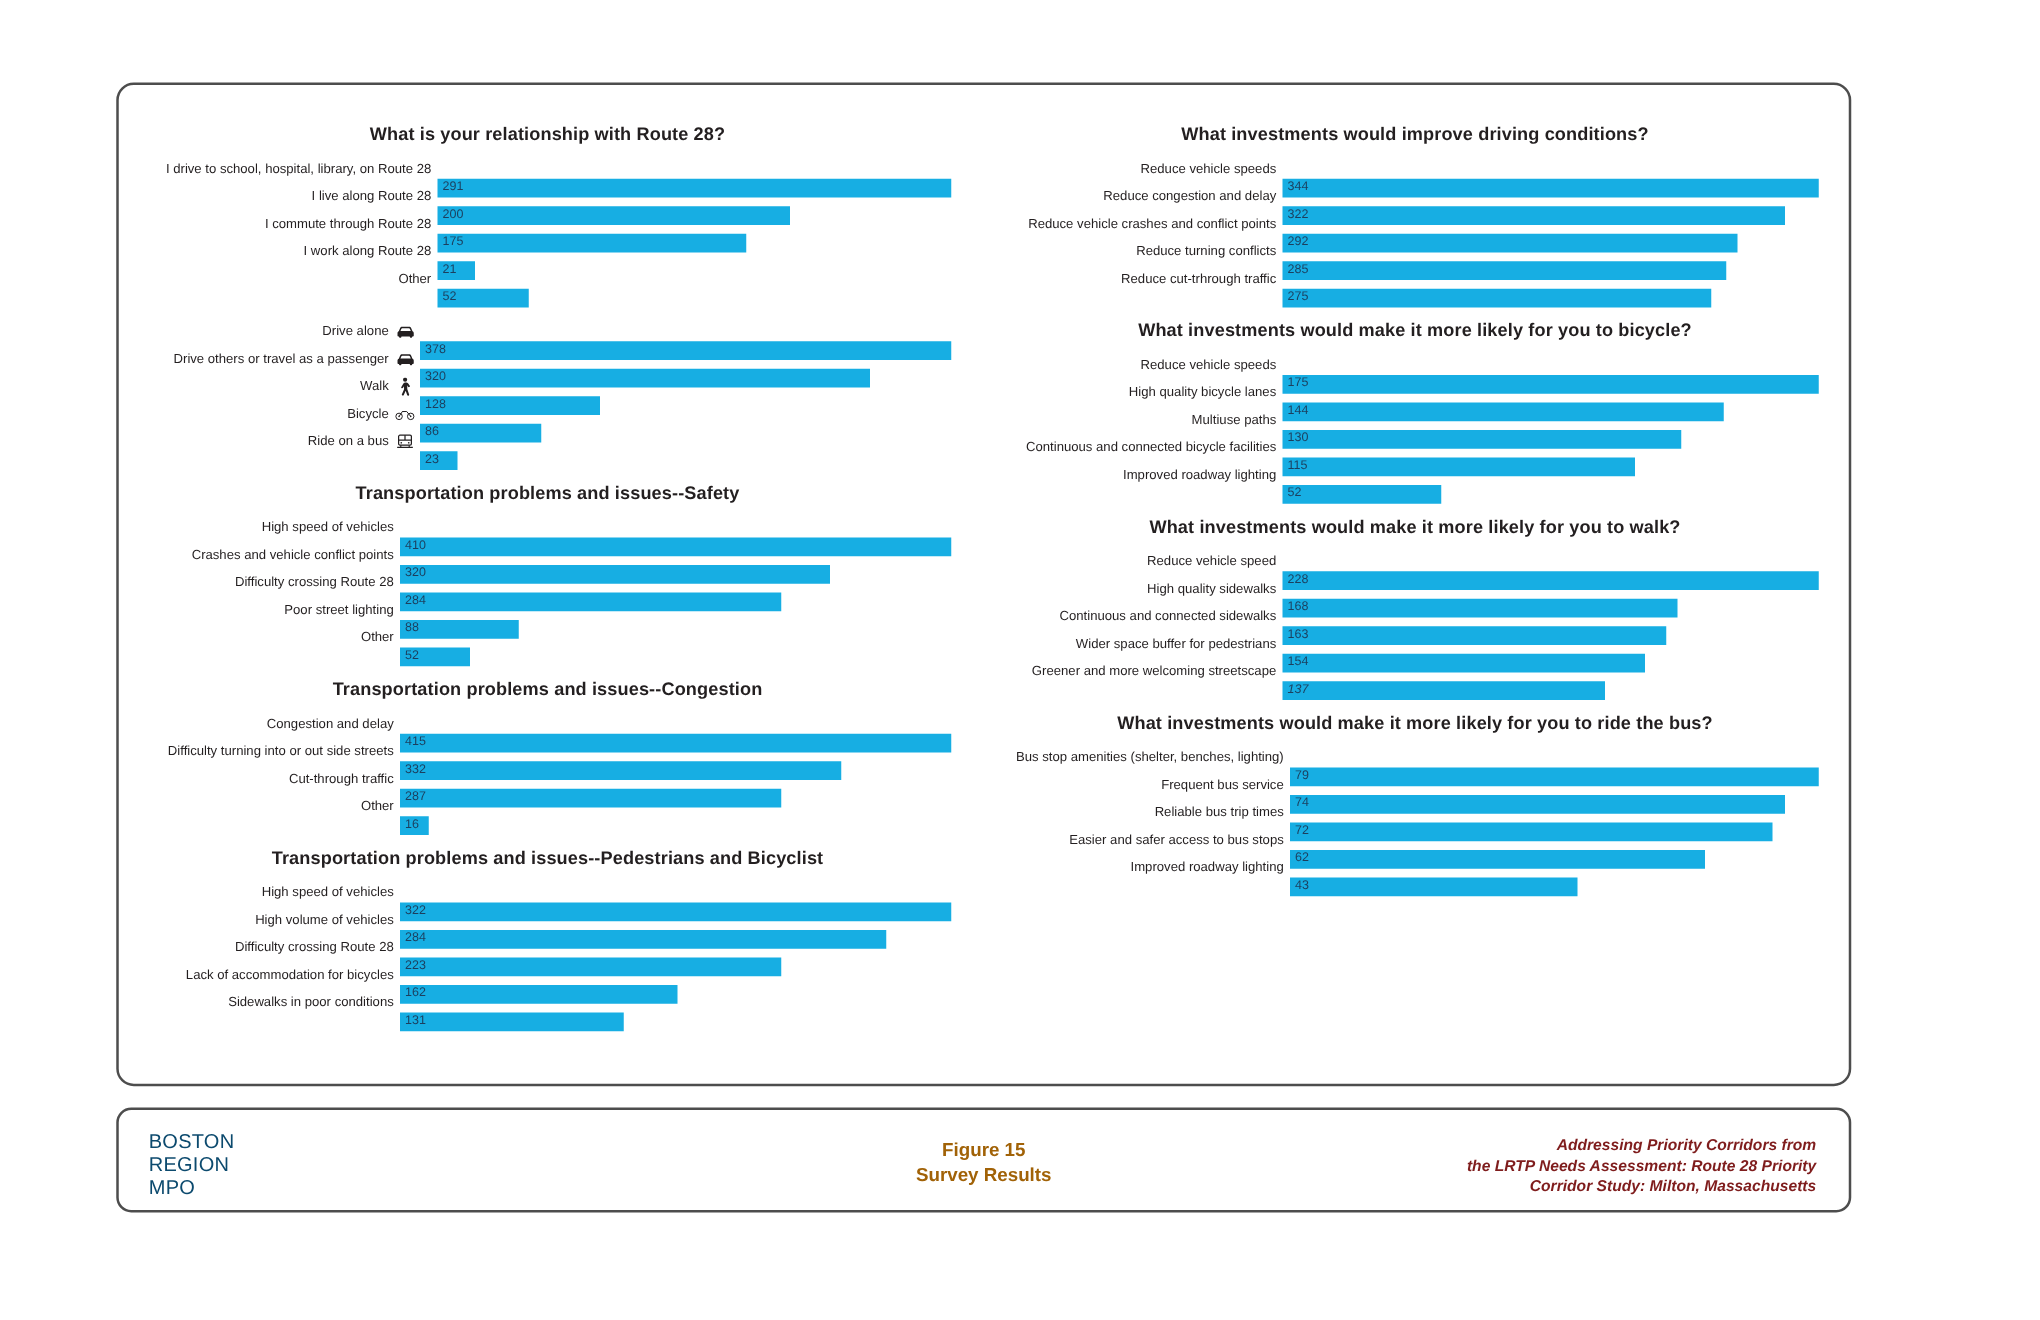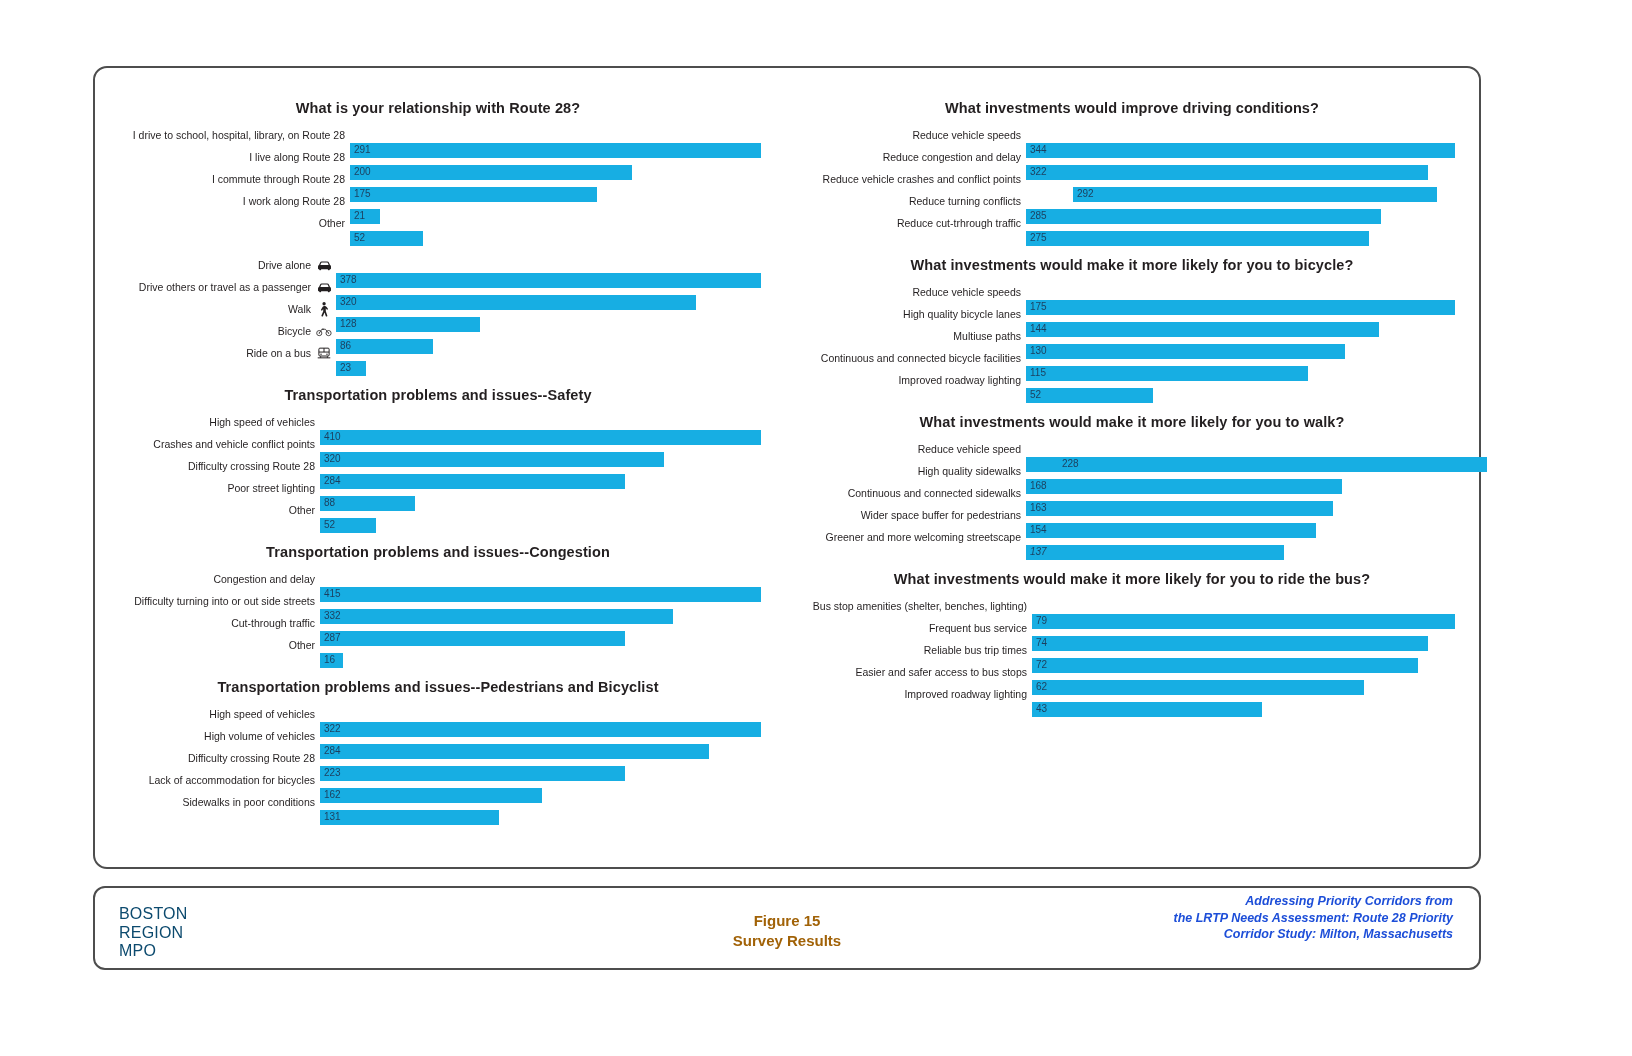--- a/index.html
+++ b/index.html
@@ -111,26 +111,26 @@
     color:#0c4a6e;
   }
   .footer-center{
     position:absolute;left:0;right:0;top:23px;
     text-align:center;
     font-size:15px;line-height:20px;
     font-weight:bold;
     color:#a16207;
   }
   .footer-right{
-    position:absolute;right:26px;top:5px;
+    position:absolute;right:26px;top:20px;
     text-align:right;
     font-size:12.5px;line-height:16.5px;
     font-style:italic;
     font-weight:bold;
-    color:#1d4ed8;
+    color:#7f1d1d;
   }
 </style>
 </head>
 <body>
 
 <div class="page">
 
   <div class="panel">
     <div class="cols">
       <div class="col col-left" id="col-left">
@@ -406,21 +406,21 @@
                 <div class="row-label">Reduce congestion and delay</div>
                 <div class="track">
                   <div class="bar" style="width: 93.6047%;">
                     <span class="bar-value">322</span>
                   </div>
                 </div>
               </div>
               <div class="row">
                 <div class="row-label">Reduce vehicle crashes and conflict points</div>
                 <div class="track">
-                  <div class="bar" style="width: 84.8837%; margin-left: 47px;">
+                  <div class="bar" style="width: 84.8837%;">
                     <span class="bar-value">292</span>
                   </div>
                 </div>
               </div>
               <div class="row">
                 <div class="row-label">Reduce turning conflicts</div>
                 <div class="track">
                   <div class="bar" style="width: 82.8488%;">
                     <span class="bar-value">285</span>
                   </div>
@@ -480,21 +480,21 @@
                 </div>
               </div>
             </div>
           </div>
           <div class="chart lw-212">
             <div class="chart-title">What investments would make it more likely for you to walk?</div>
             <div class="rows">
               <div class="row">
                 <div class="row-label">Reduce vehicle speed</div>
                 <div class="track">
-                  <div class="bar" style="width: 100%; padding-left: 32px;">
+                  <div class="bar" style="width: 100%;">
                     <span class="bar-value">228</span>
                   </div>
                 </div>
               </div>
               <div class="row">
                 <div class="row-label">High quality sidewalks</div>
                 <div class="track">
                   <div class="bar" style="width: 73.6842%;">
                     <span class="bar-value">168</span>
                   </div>

